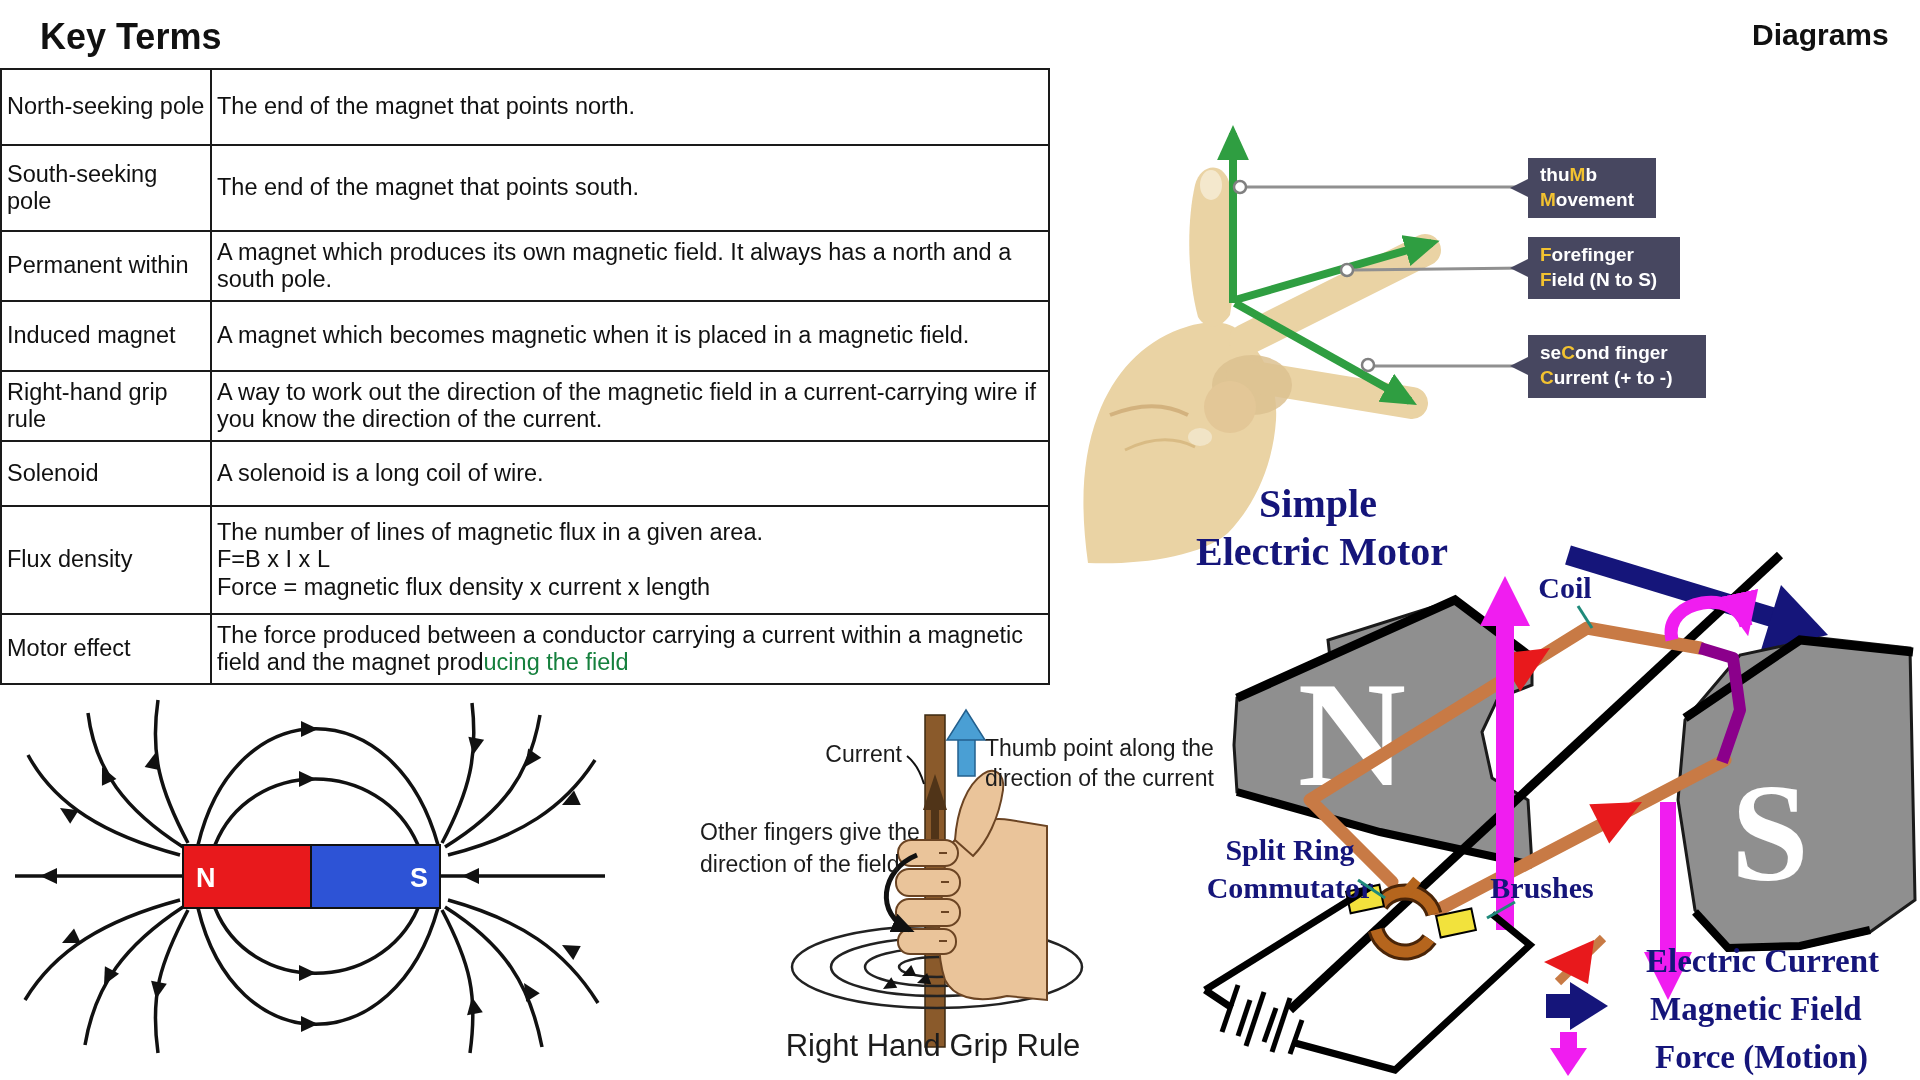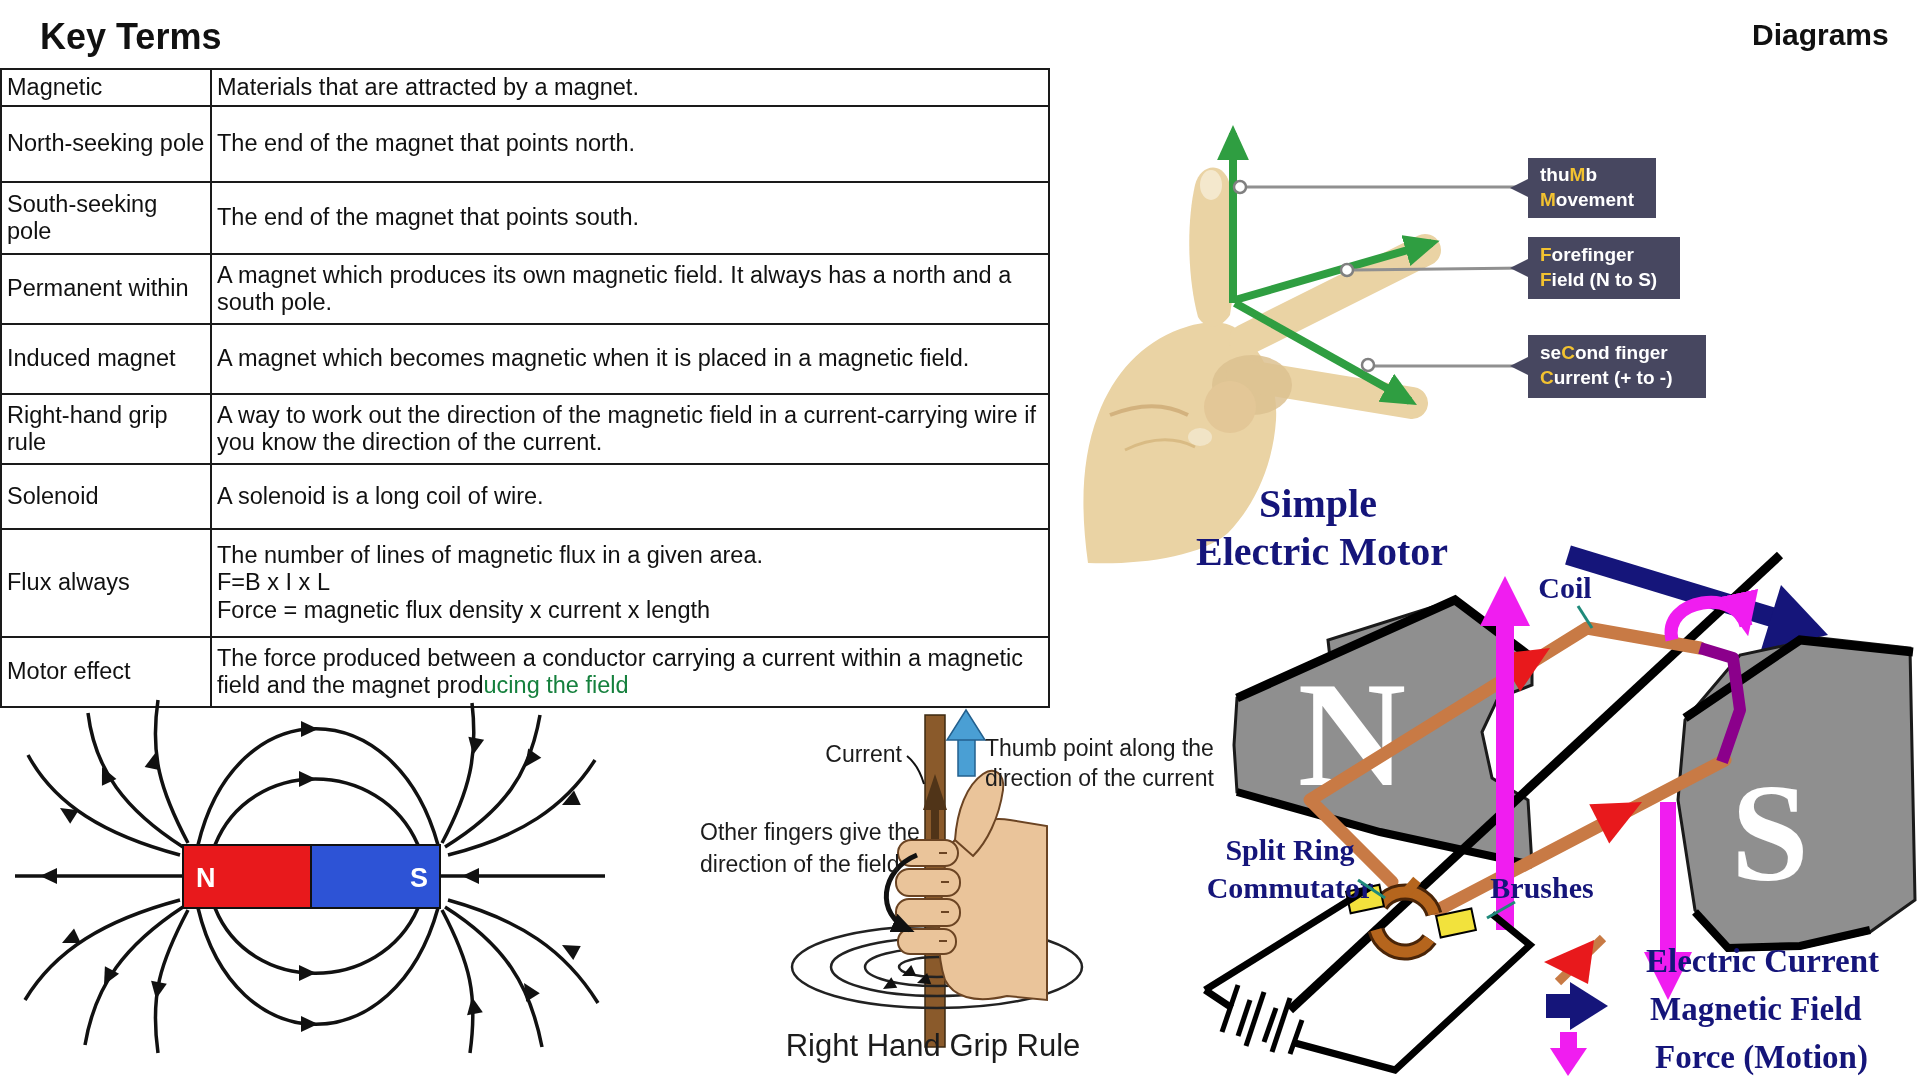--- a/index.html
+++ b/index.html
@@ -26,50 +26,46 @@
 </head>
 <body>
 
 <div class="page">
 
   <div class="hdr-keyterms">Key Terms</div>
   <div class="hdr-diagrams">Diagrams</div>
 
   <table class="kt">
     <tbody>
-        <tr style="height:37px;">
-      <td class="term">Magnetic</td>
-      <td>Materials that are attracted by a magnet.</td>
-    </tr>
     <tr style="height:76px;">
       <td class="term">North-seeking pole</td>
       <td>The end of the magnet that points north.</td>
     </tr>
-    <tr style="height:72px;">
+    <tr style="height:86px;">
       <td class="term">South-seeking pole</td>
       <td>The end of the magnet that points south.</td>
     </tr>
     <tr style="height:70px;">
       <td class="term">Permanent within</td>
       <td>A magnet which produces its own magnetic field. It always has a north and a south pole.</td>
     </tr>
     <tr style="height:70px;">
       <td class="term">Induced magnet</td>
       <td>A magnet which becomes magnetic when it is placed in a magnetic field.</td>
     </tr>
     <tr style="height:70px;">
       <td class="term">Right-hand grip rule</td>
       <td>A way to work out the direction of the magnetic field in a current-carrying wire if you know the direction of the current.</td>
     </tr>
     <tr style="height:65px;">
       <td class="term">Solenoid</td>
       <td>A solenoid is a long coil of wire.</td>
     </tr>
     <tr style="height:108px;">
-      <td class="term">Flux always</td>
+      <td class="term">Flux density</td>
       <td>
         <div class="defline">The number of lines of magnetic flux in a given area.</div>
         <div class="defline">F=B x I x L</div>
         <div class="defline">Force = magnetic flux density x current x length</div>
       </td>
     </tr>
     <tr style="height:70px;padding-left:18px;">
       <td class="term">Motor effect</td>
       <td><span>The force produced between a conductor carrying a current within a magnetic field and the magnet prod</span><span class="faint">ucing the field</span></td>
     </tr>

